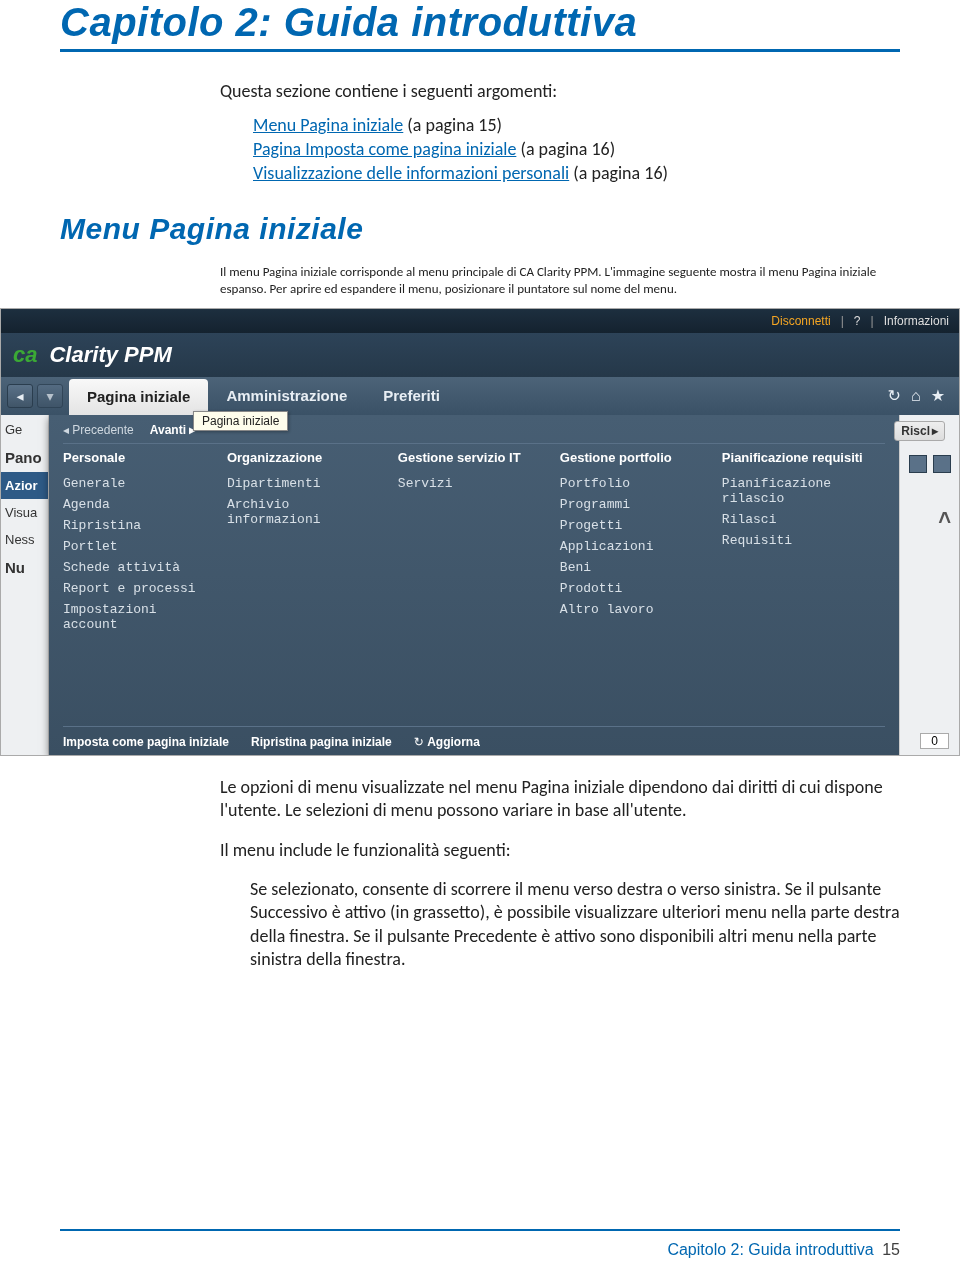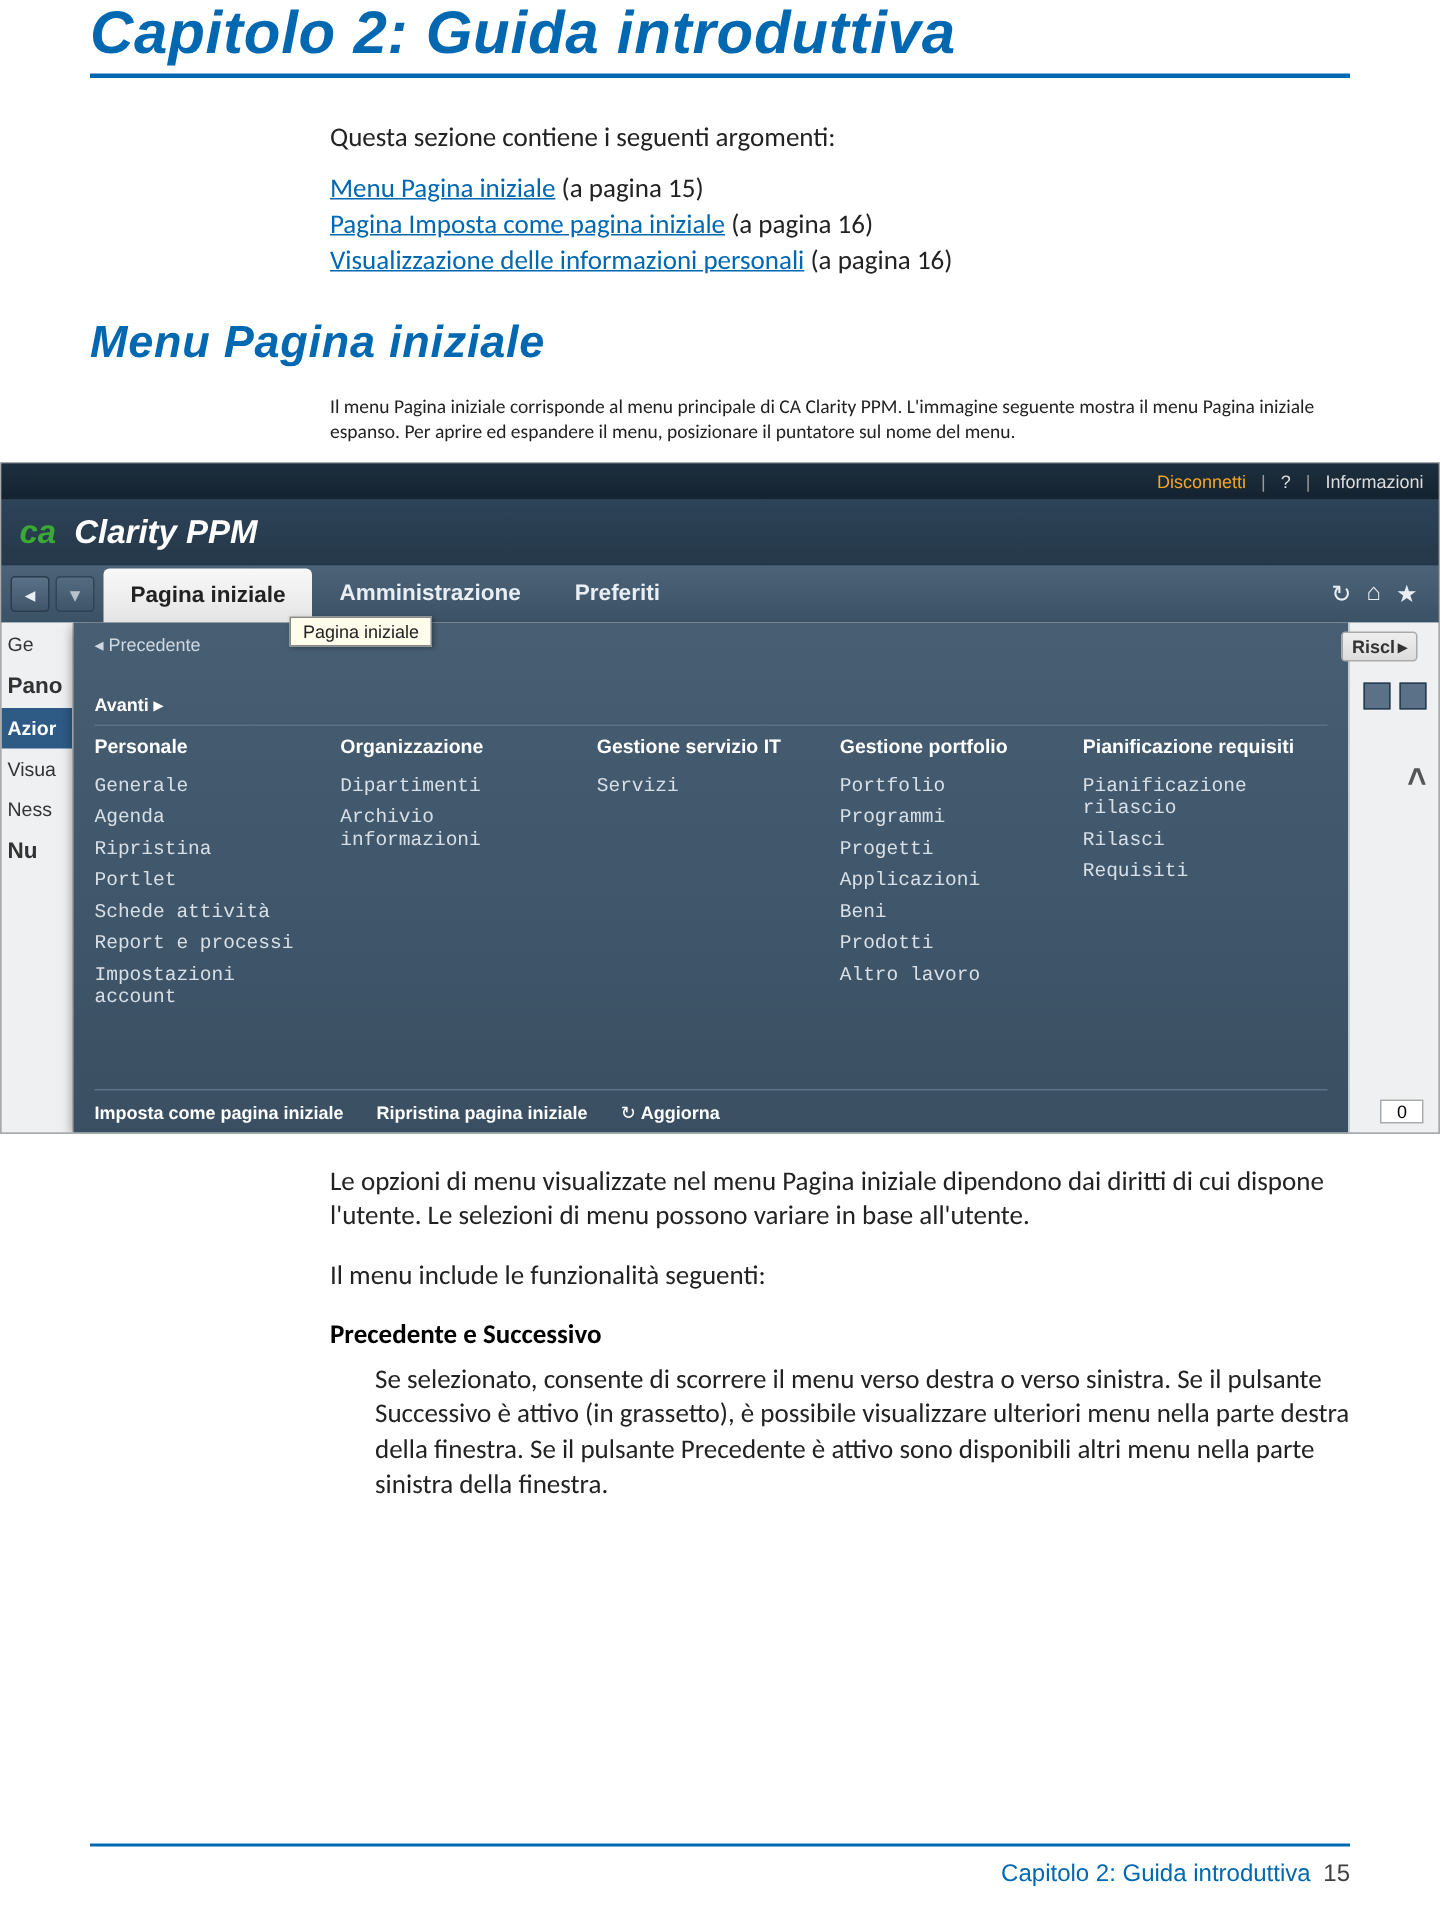--- a/index.html
+++ b/index.html
@@ -37,21 +37,21 @@
   }
   .toc-link {
     color: #0067b1;
     text-decoration: underline;
     font-size: 18px;
   }
   .toc-suffix {
     color: #222;
     font-size: 18px;
   }
-  .toc-row { margin-bottom: 2px; }
+  .toc-row { margin-bottom: 2px; margin-left: 33px; }
   .section-title {
     font-family: "Trebuchet MS", Arial, sans-serif;
     font-size: 30px;
     font-weight: bold;
     font-style: italic;
     color: #0067b1;
     margin: 18px 0 18px 0;
     letter-spacing: 0.5px;
   }
   .body-text {
@@ -227,27 +227,26 @@
     right: 60px;
     bottom: 0;
     background: linear-gradient(#475e73, #3a4f62);
     color: #e8eef4;
     box-shadow: 0 3px 8px rgba(0,0,0,0.5);
     padding: 8px 14px 6px 14px;
     display: flex;
     flex-direction: column;
   }
   .mega-nav {
-    display: flex; gap: 26px;
+    display: flex; gap: 16px;
     font-size: 12px;
     color: #cfd8e0;
     padding-bottom: 6px;
     border-bottom: 1px solid #5a7188;
     margin-bottom: 6px;
-    flex-direction: column;
   }
   .mega-nav .mn-prev::before { content: "◂ "; }
   .mega-nav .mn-next::after { content: " ▸"; }
   .mega-nav .mn-next { font-weight: bold; color: #fff; }
   .mega-cols {
     display: flex;
     gap: 22px;
     flex: 1;
   }
   .mega-col {
@@ -436,21 +435,20 @@
           <div class="ric"></div>
         </div>
         <div class="rarrow">˄</div>
         <div class="rcount">0</div>
       </div>
     </div>
   </div>
 
   <p class="after-text">Le opzioni di menu visualizzate nel menu Pagina iniziale dipendono dai diritti di cui dispone l'utente. Le selezioni di menu possono variare in base all'utente.</p>
   <p class="after-text">Il menu include le funzionalità seguenti:</p>
-  <p class="sub-heading">Precedente e Successivo</p>
   <p class="sub-body">Se selezionato, consente di scorrere il menu verso destra o verso sinistra. Se il pulsante Successivo è attivo (in grassetto), è possibile visualizzare ulteriori menu nella parte destra della finestra. Se il pulsante Precedente è attivo sono disponibili altri menu nella parte sinistra della finestra.</p>
 </div>
 
 <div class="footer-rule"></div>
 <div class="footer-text">
   <span>Capitolo 2: Guida introduttiva</span>
   <span class="pnum">15</span>
 </div>
 
 </body></html>

